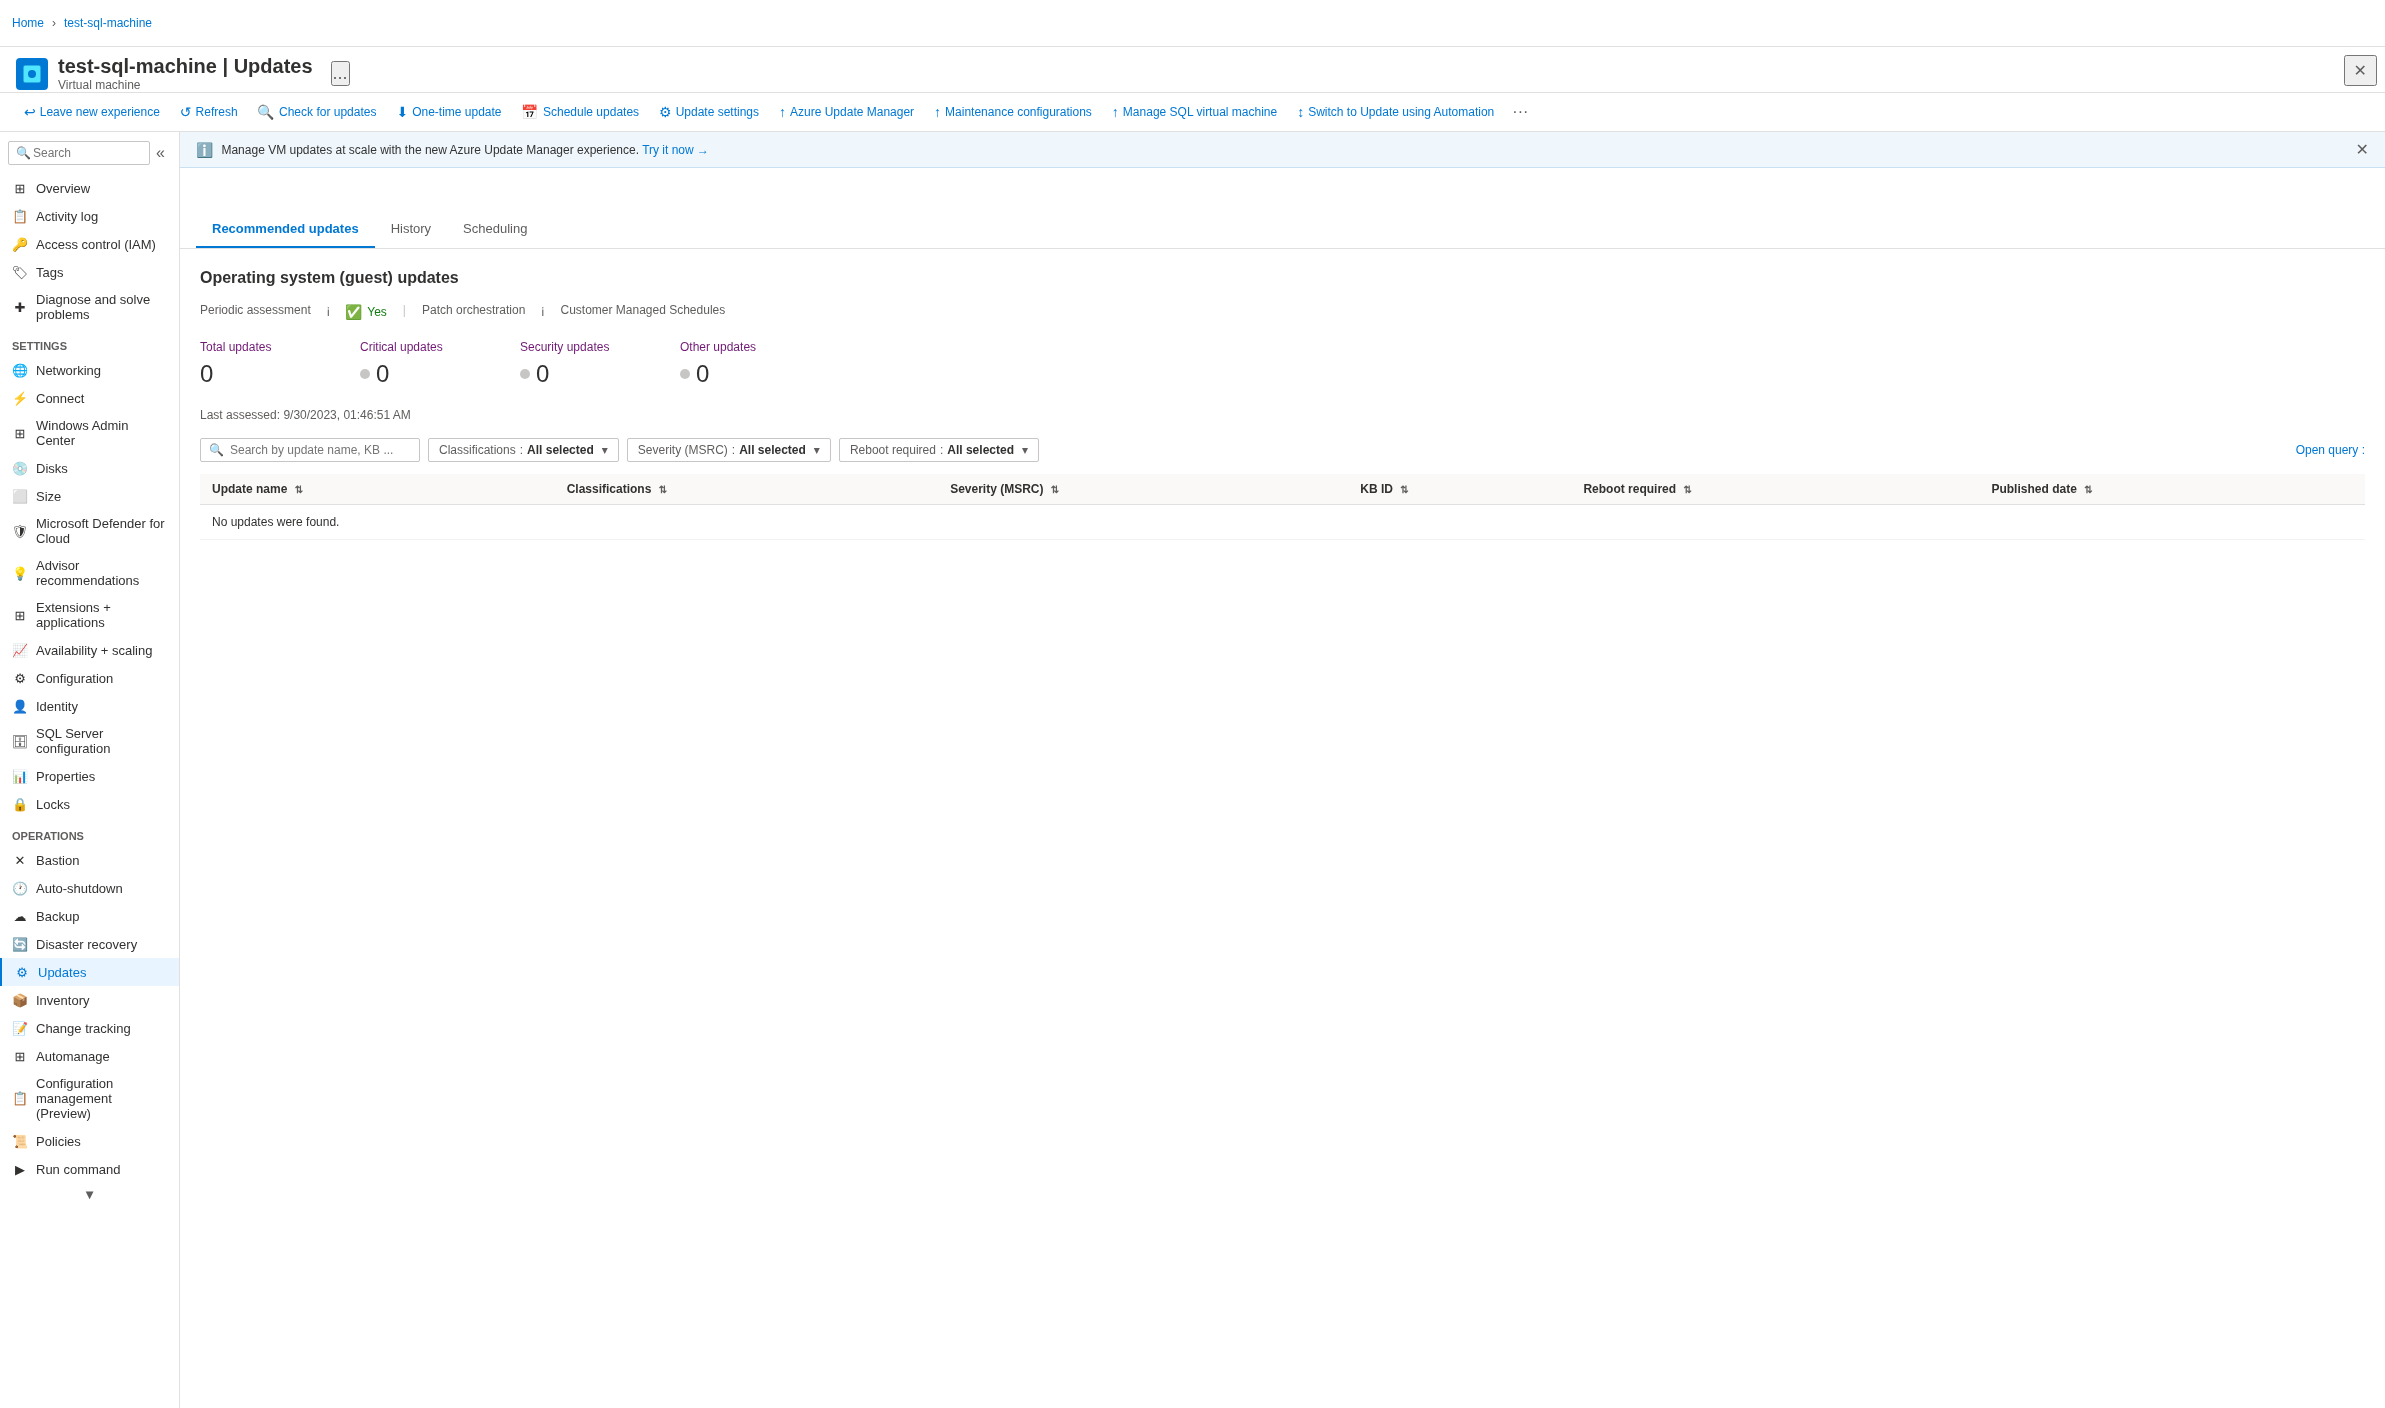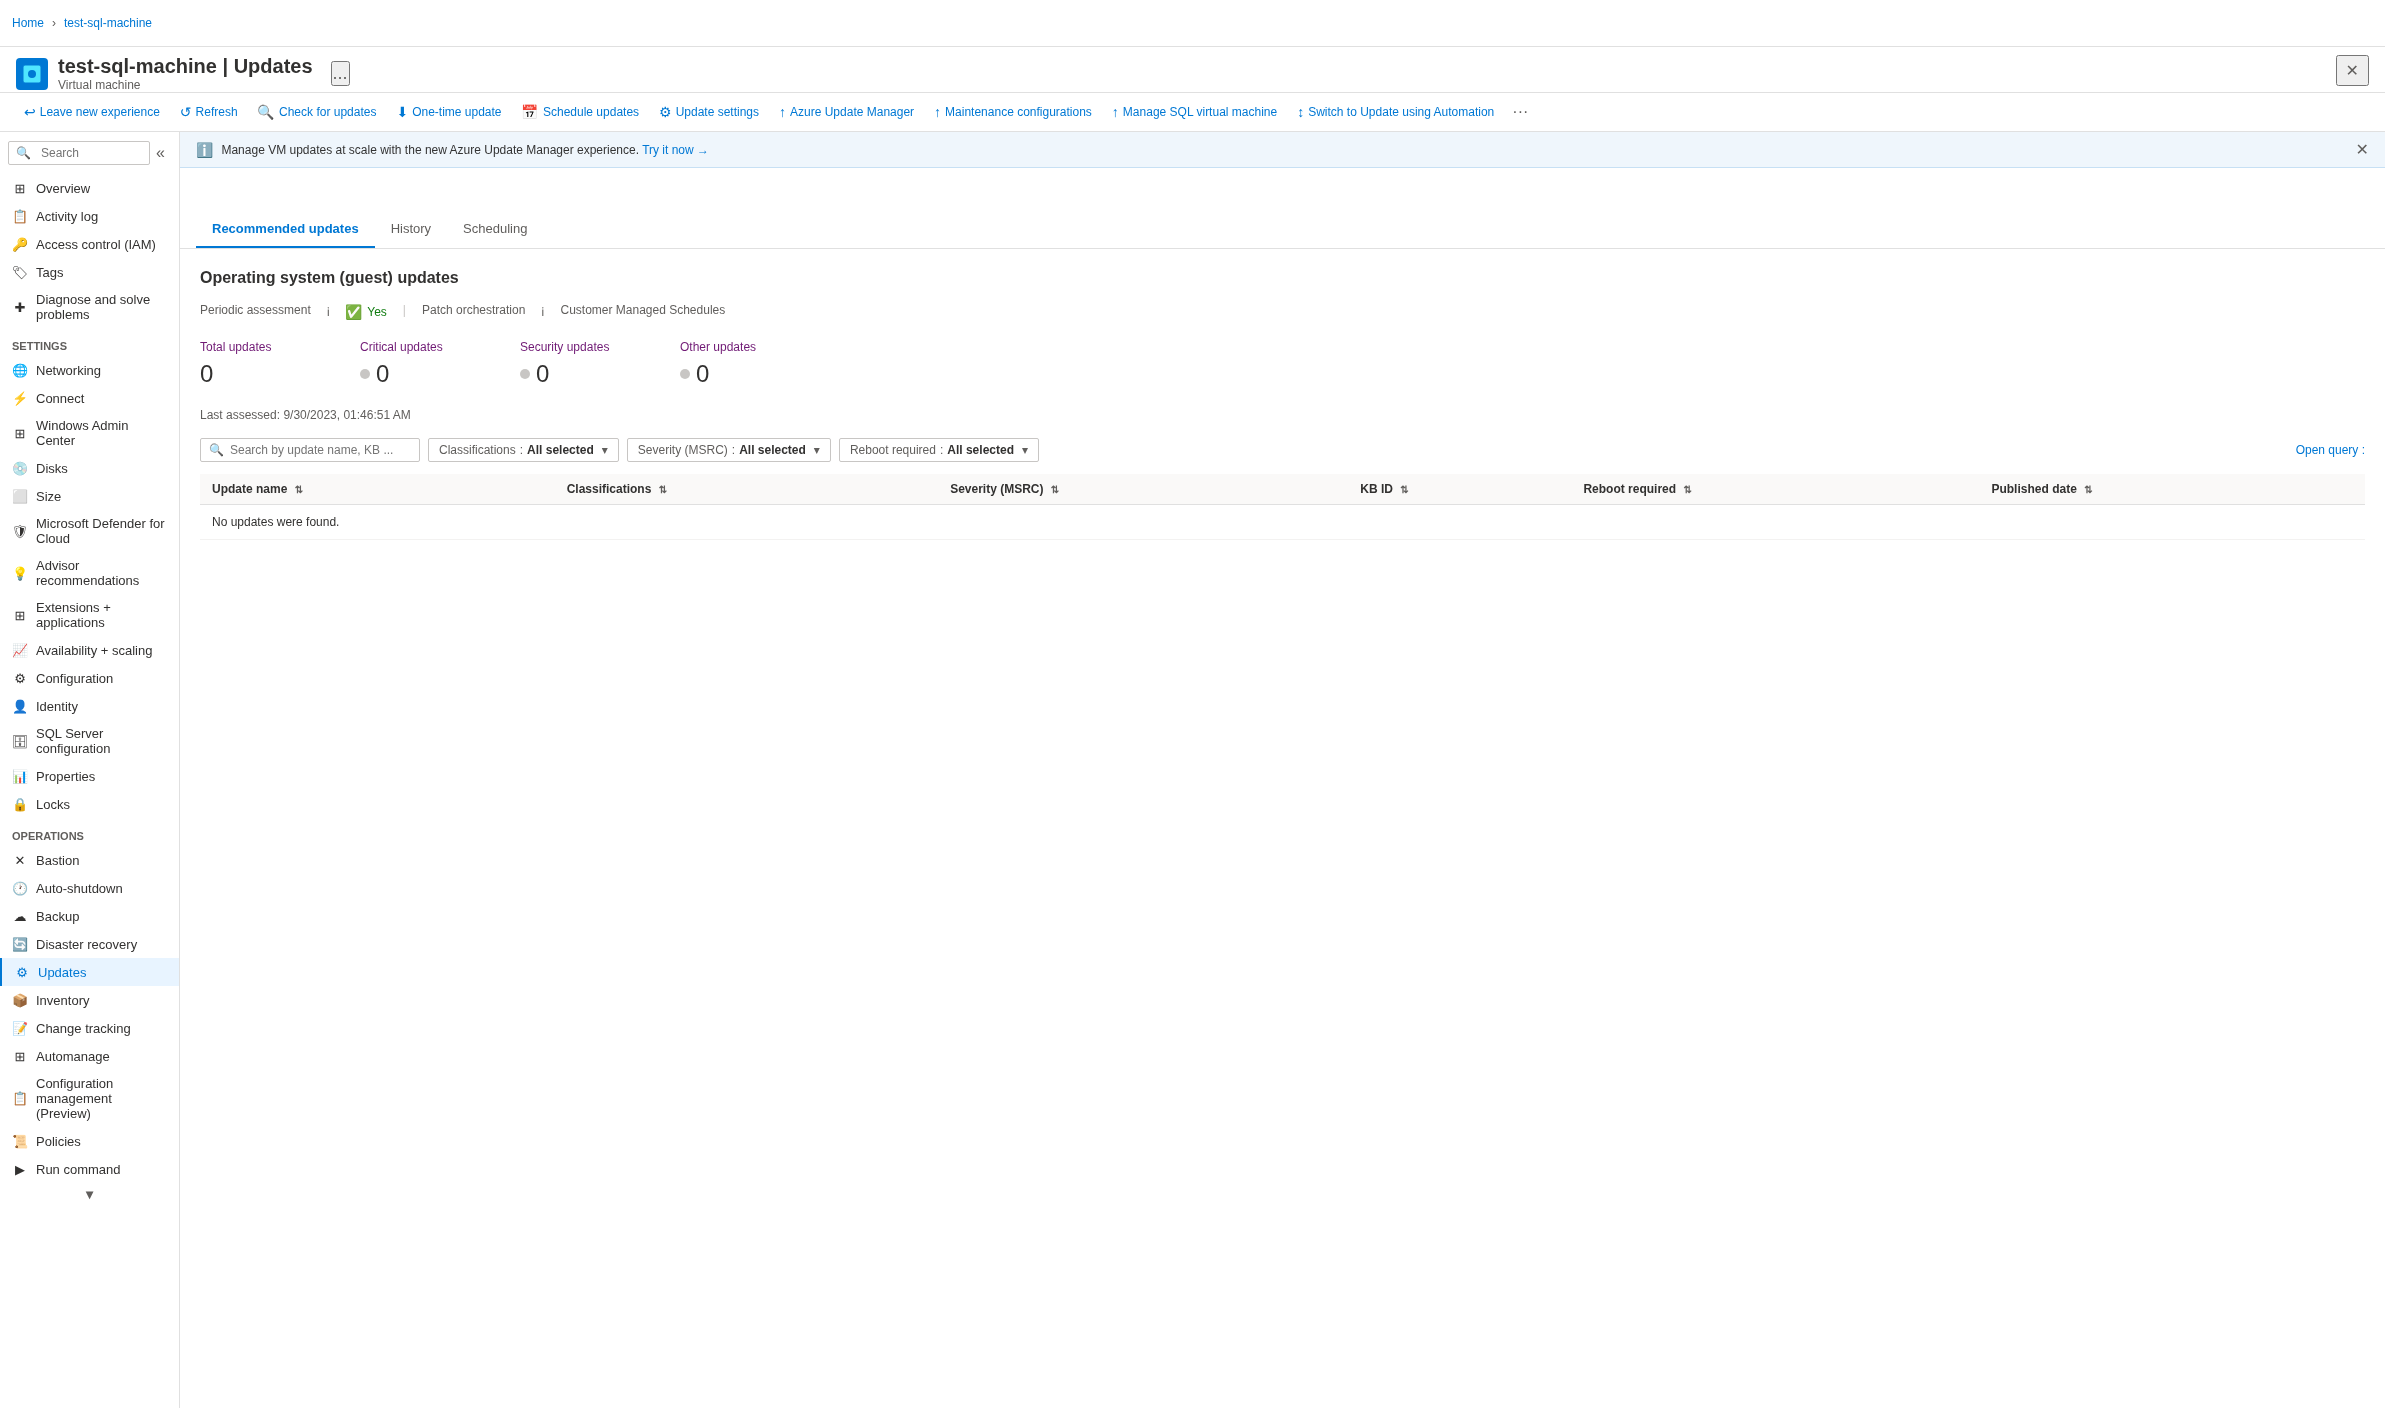--- a/index.html
+++ b/index.html
@@ -3,21 +3,21 @@
   <meta charset="utf-8">
   <style>
     * { box-sizing: border-box; margin: 0; padding: 0; }
     body { font-family: 'Segoe UI', Arial, sans-serif; font-size: 13px; color: #333; background: #f3f2f1; display: flex; flex-direction: column; height: 100vh; overflow: hidden; }
 
     
     .top-bar { background: #fff; border-bottom: 1px solid #e0e0e0; padding: 16px 12px; display: flex; align-items: center; gap: 8px; font-size: 12px; color: #605e5c; }
     .top-bar a { color: #0078d4; text-decoration: none; }
 
     
-    .page-header { background: #fff; padding: 8px 16px 0 16px; border-bottom: 1px solid #e0e0e0; display: flex; align-items: flex-start; justify-content: space-between; }
+    .page-header { background: #fff; padding: 8px 8px 0 16px; border-bottom: 1px solid #e0e0e0; display: flex; align-items: flex-start; justify-content: space-between; }
     .page-header-left { display: flex; align-items: center; gap: 10px; }
     .page-header-icon { width: 32px; height: 32px; background: #0078d4; border-radius: 4px; display: flex; align-items: center; justify-content: center; color: white; font-size: 16px; flex-shrink: 0; }
     .page-header-title { font-size: 20px; font-weight: 600; color: #323130; }
     .page-header-subtitle { font-size: 12px; color: #605e5c; }
     .page-header-more { color: #605e5c; cursor: pointer; font-size: 18px; margin-left: 8px; }
     .page-header-close { color: #605e5c; cursor: pointer; font-size: 16px; margin-left: auto; padding: 4px 8px; }
 
     
     .toolbar { background: #fff; padding: 6px 16px; display: flex; align-items: center; gap: 4px; flex-wrap: wrap; border-bottom: 1px solid #e0e0e0; }
     .toolbar-btn { display: flex; align-items: center; gap: 4px; padding: 4px 8px; border: none; background: none; cursor: pointer; color: #0078d4; font-size: 12px; white-space: nowrap; border-radius: 2px; }
@@ -164,21 +164,21 @@
   <button class="toolbar-more">···</button>
 </div>
 
 <div class="app-body">
 
   <div class="sidebar">
     <div class="sidebar-search">
       <div class="sidebar-search-row">
         <div class="sidebar-search-wrap" style="flex:1; position:relative;">
           <span class="s-icon">🔍</span>
-          <input type="text" style="width: 100%; padding: 4px 8px 4px 32px; border: 1px solid rgb(200, 198, 196); border-radius: 2px; font-size: 12px;" placeholder="Search">
+          <input type="text" style="width: 100%; padding: 4px 8px 4px 24px; border: 1px solid rgb(200, 198, 196); border-radius: 2px; font-size: 12px;" placeholder="Search">
         </div>
         <button style="background:none;border:none;cursor:pointer;color:#605e5c;padding:4px 6px;font-size:16px;">«</button>
       </div>
     </div>
 
     <div class="sidebar-item">
       <span class="si-icon">⊞</span>
       <span>Overview</span>
     </div>
     <div class="sidebar-item">

